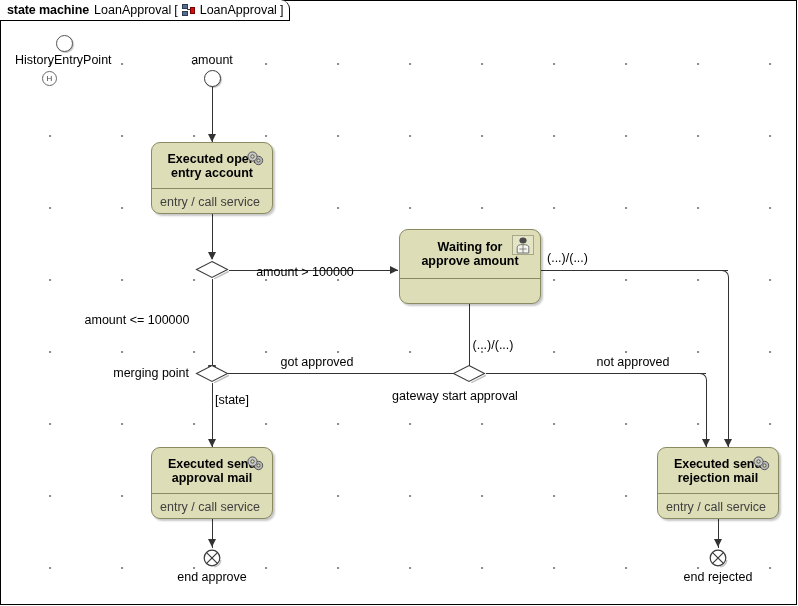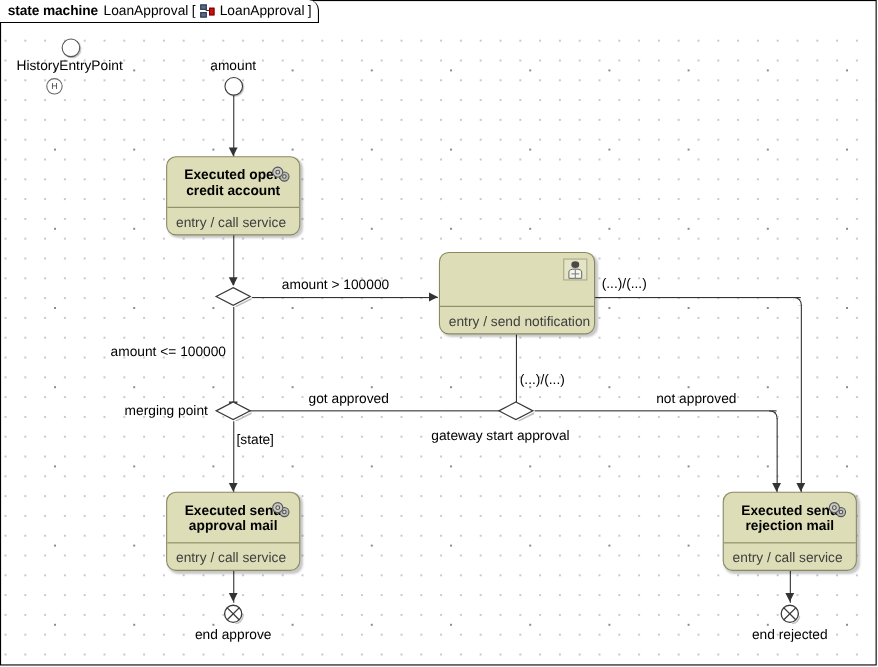--- a/index.html
+++ b/index.html
@@ -261,50 +261,53 @@
       <span>H</span>
     </div>
 
     <div class="label center" style="left:211px; top:32px;">amount</div>
     <div class="initial-node" style="left:203px; top:49px;"></div>
 
     <div class="state-box" style="left:150px; top:121px; width:122px; height:72px;">
       <div class="state-head">
         <span>
           <span>Executed open</span><br>
-          <span>credit account</span>
+          <span>entry account</span>
         </span>
         <span class="gear-icon">
           <svg width="19" height="15" viewBox="0 0 19 15">
             <g stroke="#555" stroke-width="1" fill="#b9b9b9">
               <circle cx="12.5" cy="9.5" r="4.2"></circle>
               <circle cx="12.5" cy="9.5" r="1.6" fill="#ddddb8"></circle>
               <circle cx="6.5" cy="5.5" r="4.6" fill="#c9c9c9"></circle>
               <circle cx="6.5" cy="5.5" r="1.7" fill="#ddddb8"></circle>
             </g>
           </svg>
         </span>
       </div>
       <div class="state-sep"></div>
       <div class="state-body">entry / call service</div>
     </div>
 
     <div class="state-box" style="left:398px; top:208px; width:142px; height:75px;">
       <div class="state-head" style="height:48px;">
+        <span>
+          <span>Waiting for</span><br>
+          <span>approve amount</span>
+        </span>
         <span class="person-icon">
           <svg width="20" height="18" viewBox="0 0 20 18">
             <ellipse cx="10" cy="4.6" rx="3.6" ry="3.0" fill="#4a4a4a"></ellipse>
             <path d="M4.2 17 L4.2 11.2 Q4.2 8.6 10 8.6 Q15.8 8.6 15.8 11.2 L15.8 17 Z" fill="#f4f4ee" stroke="#666" stroke-width="0.9"></path>
             <line x1="10" y1="8.8" x2="10" y2="17" stroke="#777" stroke-width="0.9"></line>
             <line x1="6.4" y1="13" x2="13.6" y2="13" stroke="#777" stroke-width="0.9"></line>
           </svg>
         </span>
       </div>
       <div class="state-sep"></div>
-      <div class="state-body">entry / send notification</div>
     </div>
 
     <div class="diamond" style="left:194px; top:239px;">
       <svg width="34" height="19" viewBox="0 0 34 19">
         <polygon points="17,1.5 32.5,9.5 17,17.5 1.5,9.5" fill="#ffffff" stroke="#3a3a3a" stroke-width="1.1"></polygon>
         <polygon points="19,18.2 33.8,10.6 33.8,12.3 19,19.6" fill="#bdbdbd"></polygon>
       </svg>
     </div>
 
     <div class="diamond" style="left:194px; top:343px;">
@@ -378,22 +381,22 @@
     <div class="end-node" style="left:708px; top:528px;">
       <svg width="19" height="19" viewBox="0 0 19 19">
         <circle cx="9" cy="9" r="7.8" fill="#ffffff" stroke="#3a3a3a" stroke-width="1.2"></circle>
         <line x1="3.6" y1="3.6" x2="14.4" y2="14.4" stroke="#3a3a3a" stroke-width="1.2"></line>
         <line x1="14.4" y1="3.6" x2="3.6" y2="14.4" stroke="#3a3a3a" stroke-width="1.2"></line>
         <path d="M17.4 10.6 A7.8 7.8 0 0 1 10.6 17.4 L11.4 18.6 A9 9 0 0 0 18.6 11.4 Z" fill="#c4c4c4"></path>
       </svg>
     </div>
     <div class="label center" style="left:717px; top:549px;">end rejected</div>
 
-    <div class="label center" style="left:304px; top:231px;">amount &gt; 100000</div>
-    <div class="label center" style="left:152px; top:292px;">amount &lt;= 100000</div>
+    <div class="label center" style="left:304px; top:244px;">amount &gt; 100000</div>
+    <div class="label center" style="left:136px; top:292px;">amount &lt;= 100000</div>
     <div class="label" style="left:546px; top:230px;">(...)/(...)</div>
     <div class="label center" style="left:492px; top:317px;">(...)/(...)</div>
     <div class="label center" style="left:316px; top:334px;">got approved</div>
     <div class="label center" style="left:632px; top:334px;">not approved</div>
     <div class="label center" style="left:231px; top:372px;">[state]</div>
 
   </div>
 
   <div class="frame-border"></div>
 

